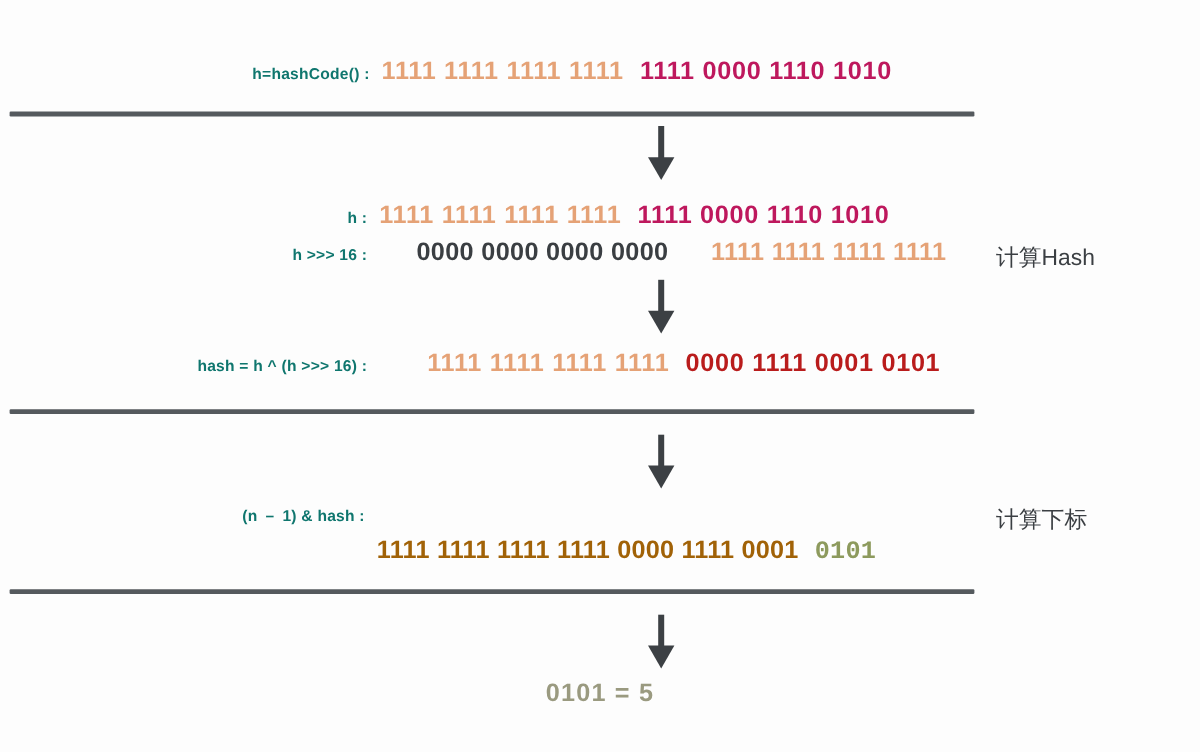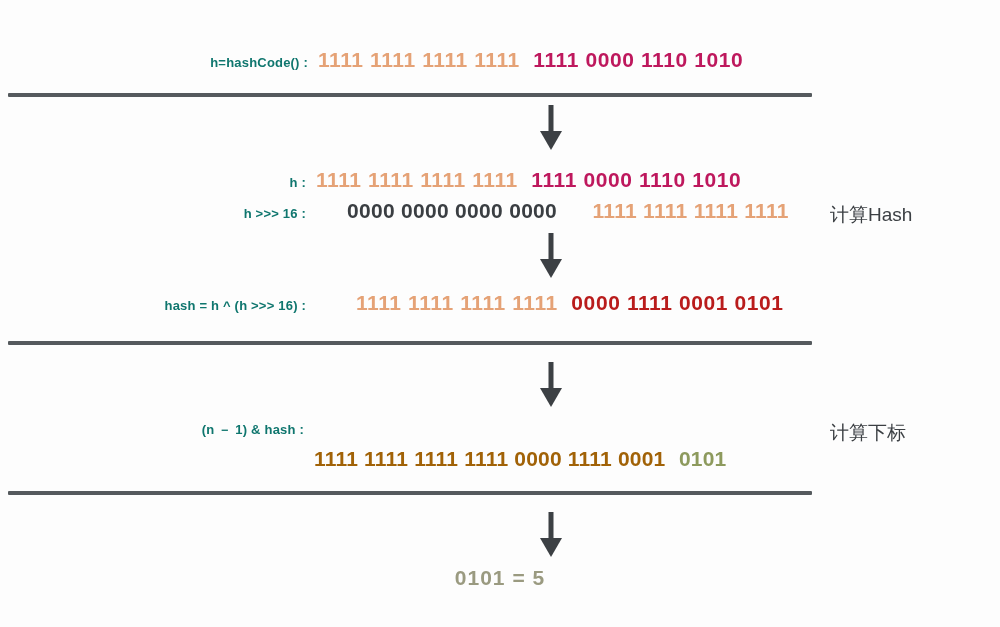--- a/index.html
+++ b/index.html
@@ -67,21 +67,21 @@
     letter-spacing: 0.6px;
     font-family: "Liberation Sans", "DejaVu Sans", sans-serif;
   }
   .bits + .bits { margin-left: 9px; }
 
   
   .c-orange   { color: #e5a276; }
   .c-steel    { color: #be185d; }
   .c-dark     { color: #3a3e42; }
   .c-olive    { color: #b91c1c; text-align: right; }
-  .c-olive2   { color: #8d9a5d; }
+  .c-olive2   { color: #8d9a5d; font-family: Liberation Mono, monospace; }
   .c-ghost    { color: #c6c6c6; }
   .c-ghost2   { color: #a16207; }
   .c-red      { color: #d83b4a; }
 
   
   #sec1 { top: 48px; left: 116px; }
   #sec1 .lbl { width: 192px; }
   #sec1 .bits-wrap { margin-left: 10px; }
 
   

